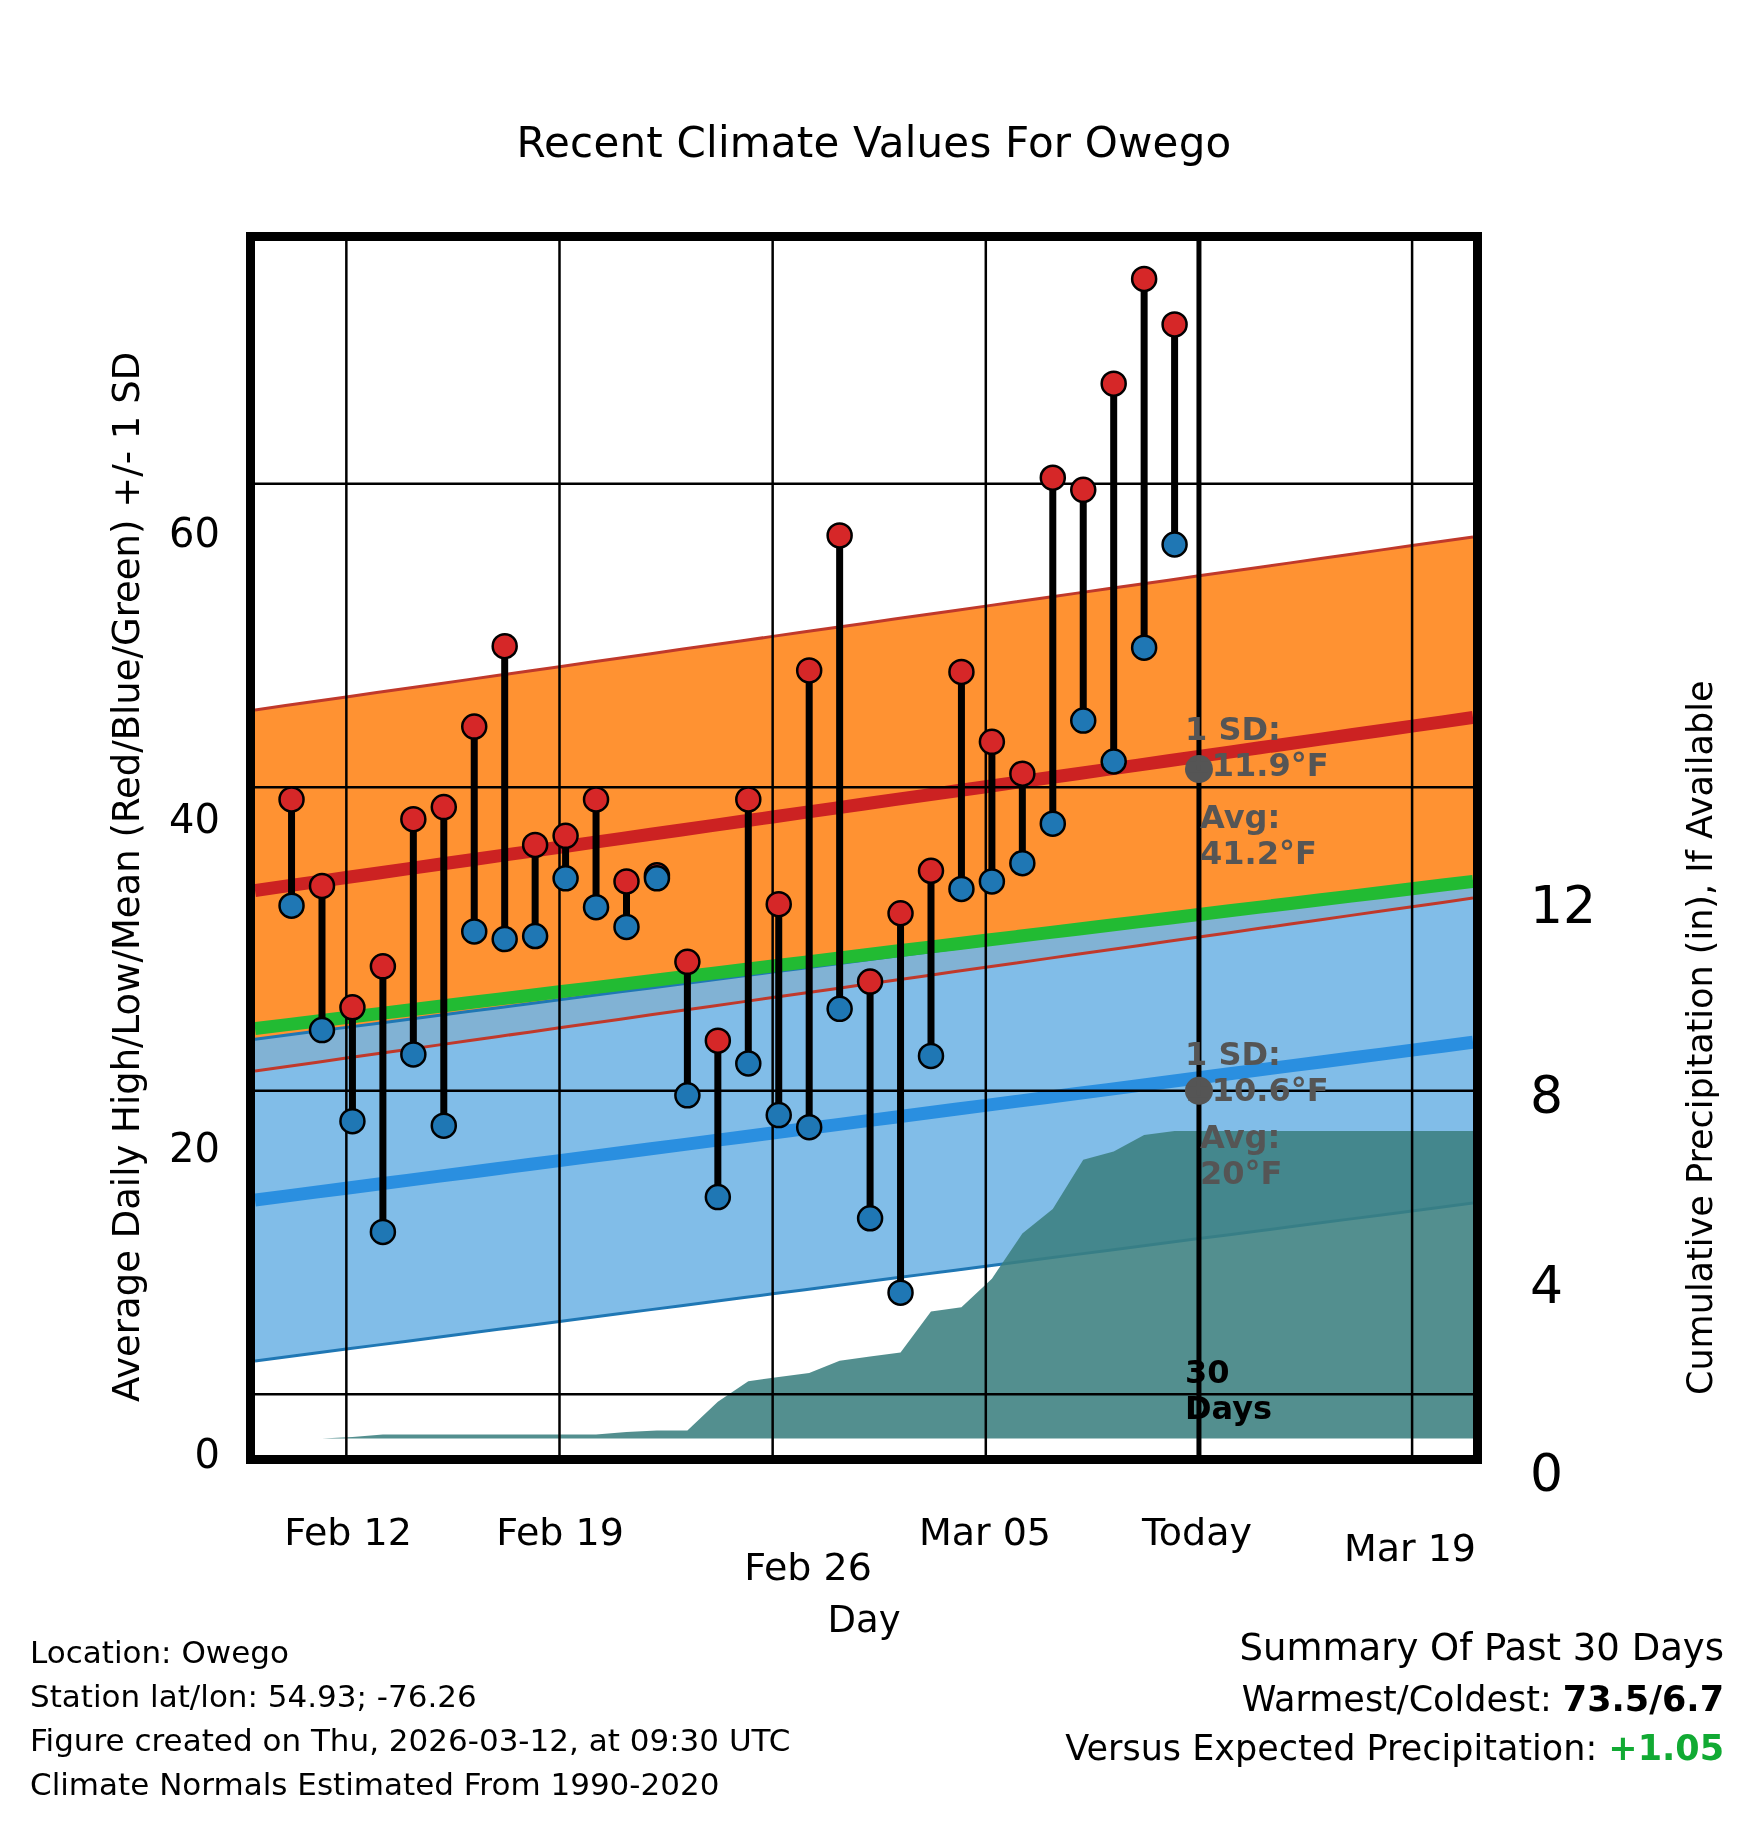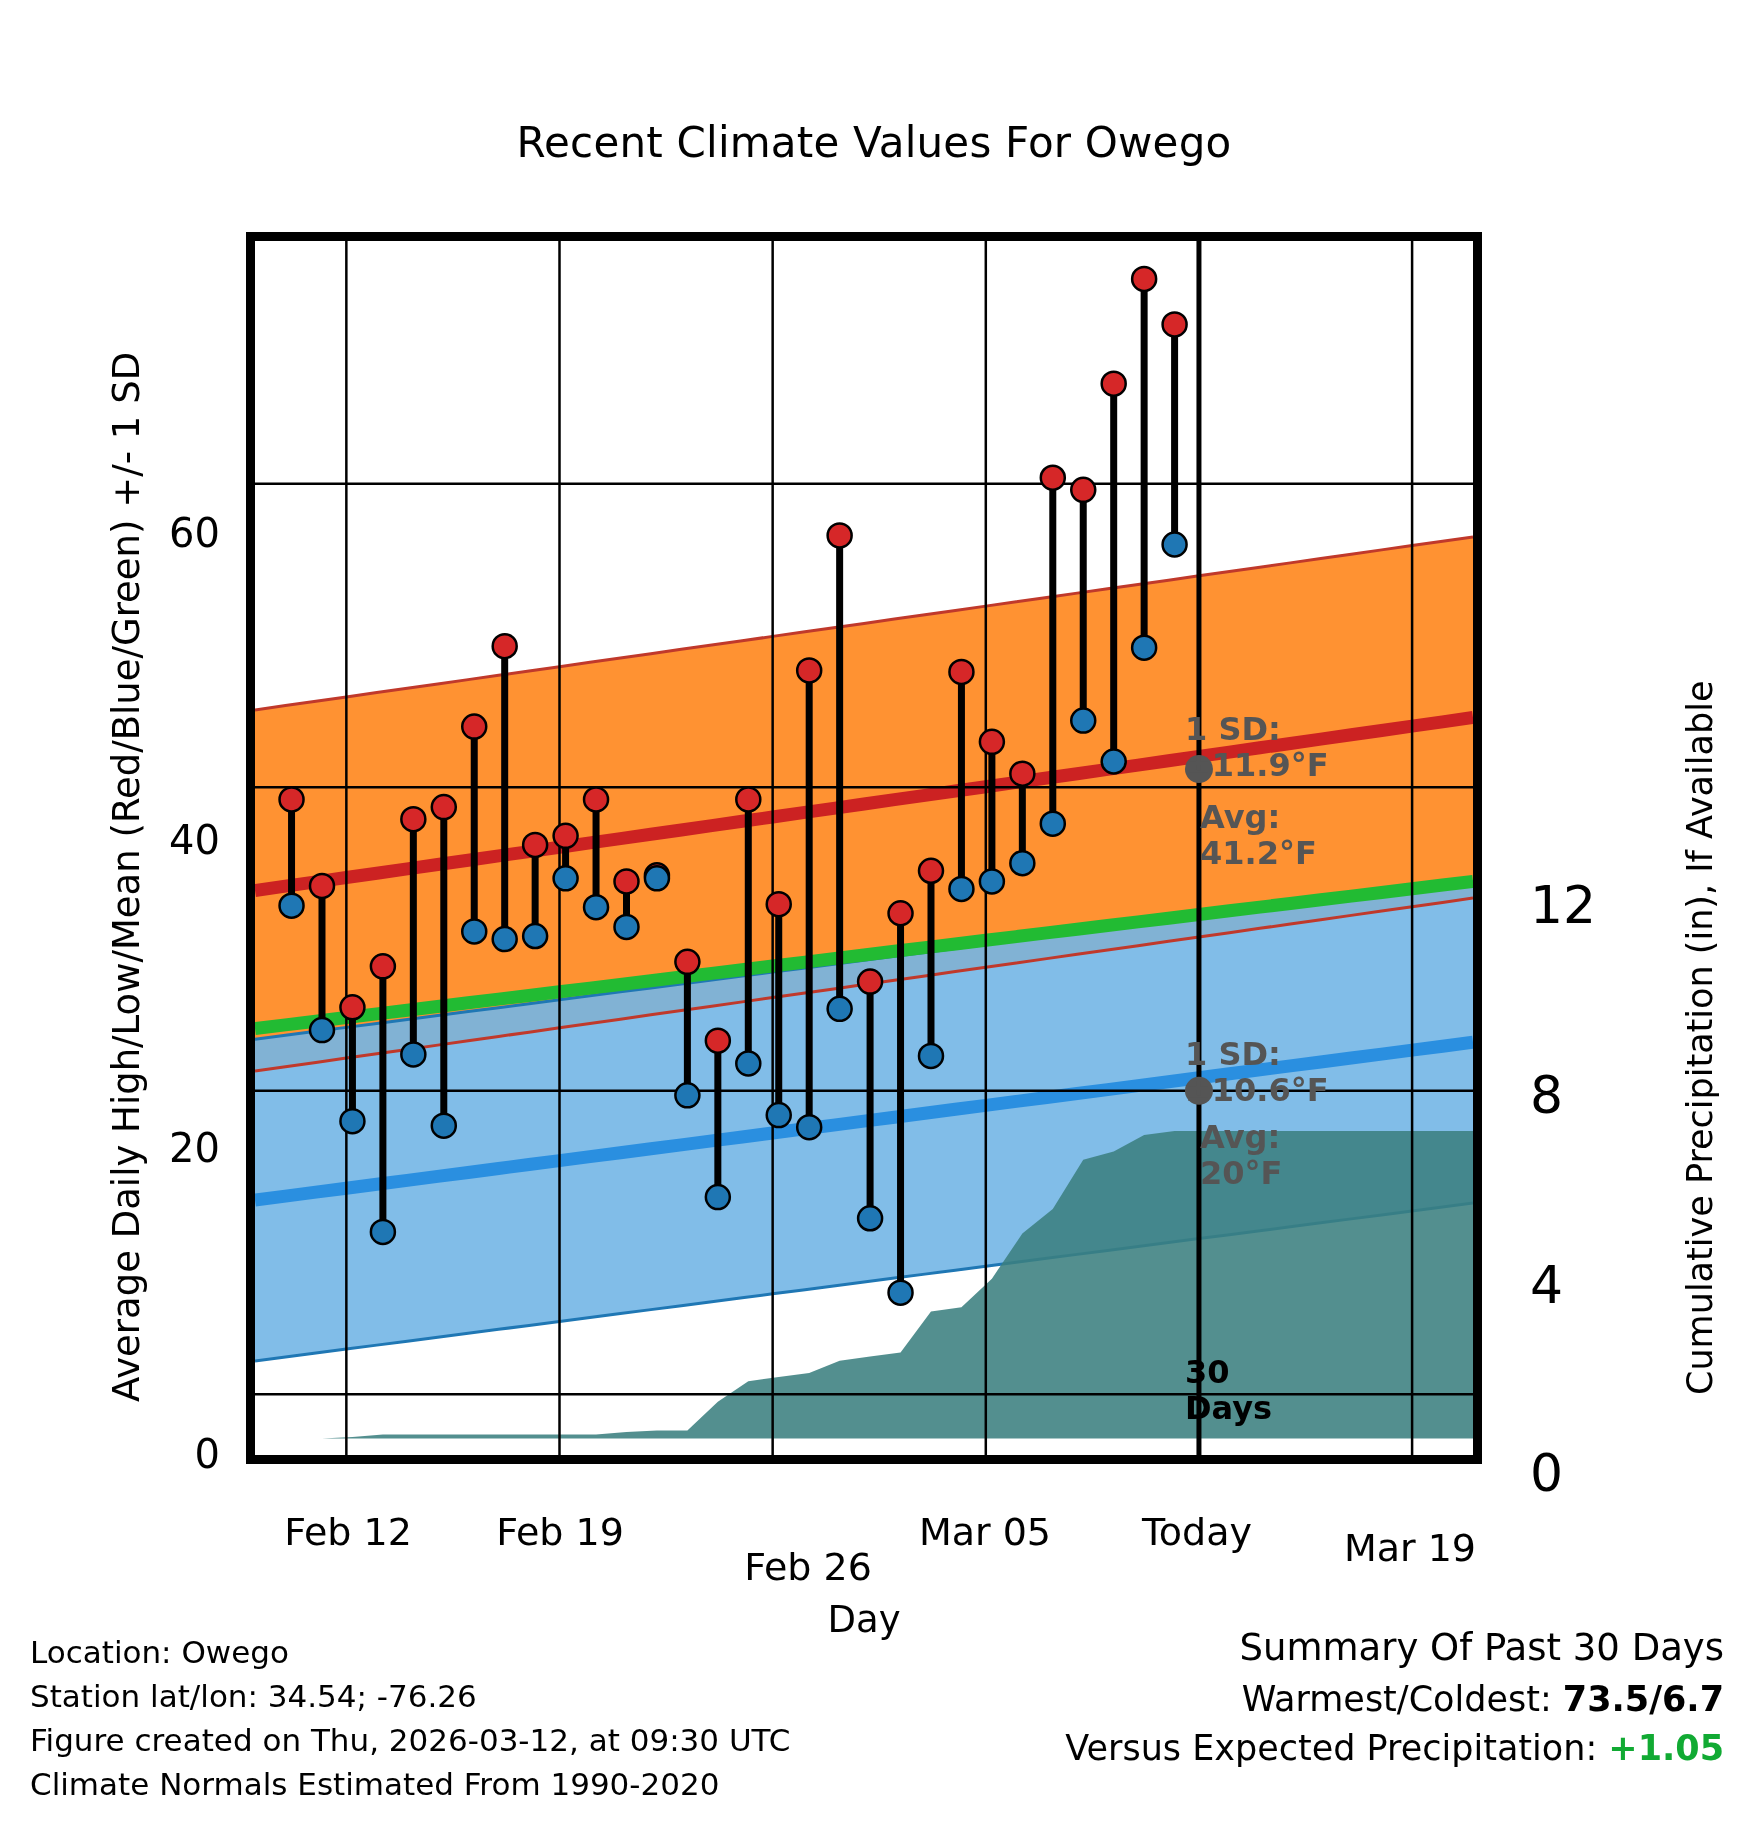--- a/index.html
+++ b/index.html
@@ -139,21 +139,21 @@
   <div class="title">Recent Climate Values For Owego</div>
 
   <div class="ylab-left" style="left:105px; top:1402px;">Average Daily High/Low/Mean (Red/Blue/Green) +/- 1 SD</div>
 
   <div class="ylab-right" style="left:1680px; top:1395px;">Cumulative Precipitation (in), If Available</div>
 
   <div class="xlab" style="left:246px; top:1598px;">Day</div>
 
   <div class="ytick" style="left:110px; top:1431px;">0</div>
   <div class="ytick" style="left:110px; top:1125px;">20</div>
-  <div class="ytick" style="left:110px; top:817px;">40</div>
+  <div class="ytick" style="left:110px; top:796px;">40</div>
   <div class="ytick" style="left:110px; top:510px;">60</div>
 
   <div class="ytick-r" style="left:1530px; top:1443px;">0</div>
   <div class="ytick-r" style="left:1530px; top:1255px;">4</div>
   <div class="ytick-r" style="left:1530px; top:1065px;">8</div>
   <div class="ytick-r" style="left:1530px; top:875px;">12</div>
 
   <div class="xtick" style="left:238px; top:1510px;">Feb 12</div>
   <div class="xtick" style="left:450px; top:1510px;">Feb 19</div>
   <div class="xtick" style="left:698px; top:1510px;margin-top:35px;">Feb 26</div>
@@ -287,21 +287,21 @@
 41.2°F</div>
   <div class="annot" style="left:1185px; top:1037px;">1 SD:
 ±10.6°F</div>
   <div class="annot" style="left:1200px; top:1120px;">Avg:
 20°F</div>
   <div class="daysbadge" style="left:1185px; top:1355px;">30
 Days</div>
 
   <div class="footer-left">
     <div>Location: Owego</div>
-    <div>Station lat/lon: 34.54; -76.26</div>
+    <div>Station lat/lon: 54.93; -76.26</div>
     <div>Figure created on Thu, 2026-03-12, at 09:30 UTC</div>
     <div>Climate Normals Estimated From 1990-2020</div>
   </div>
 
   <div class="footer-right">
     <div class="sum-title">Summary Of Past 30 Days</div>
     <div class="fr-row">
       <span>Warmest/Coldest:</span>
       <span class="fr-val v-black">73.5/6.7</span>
     </div>

